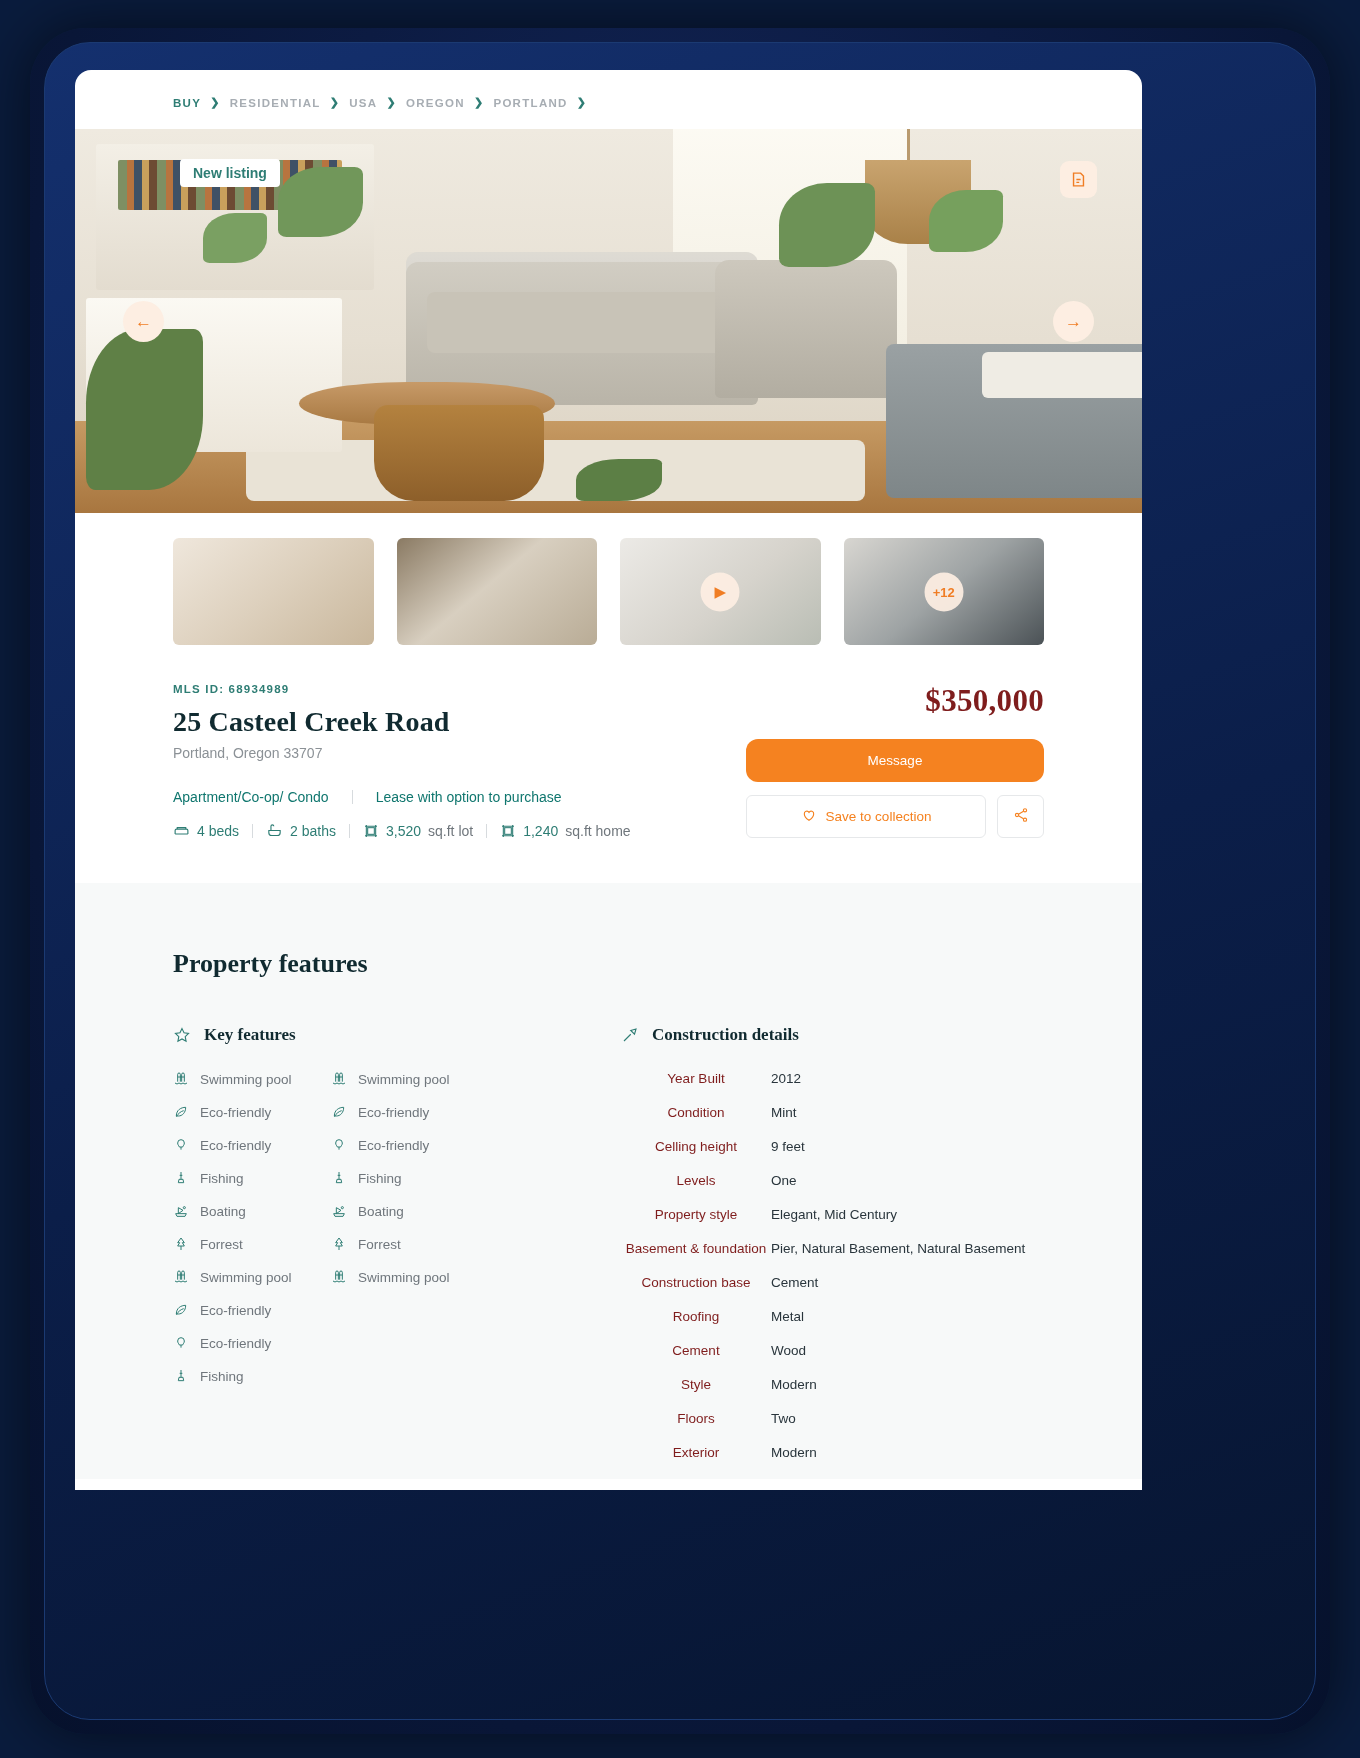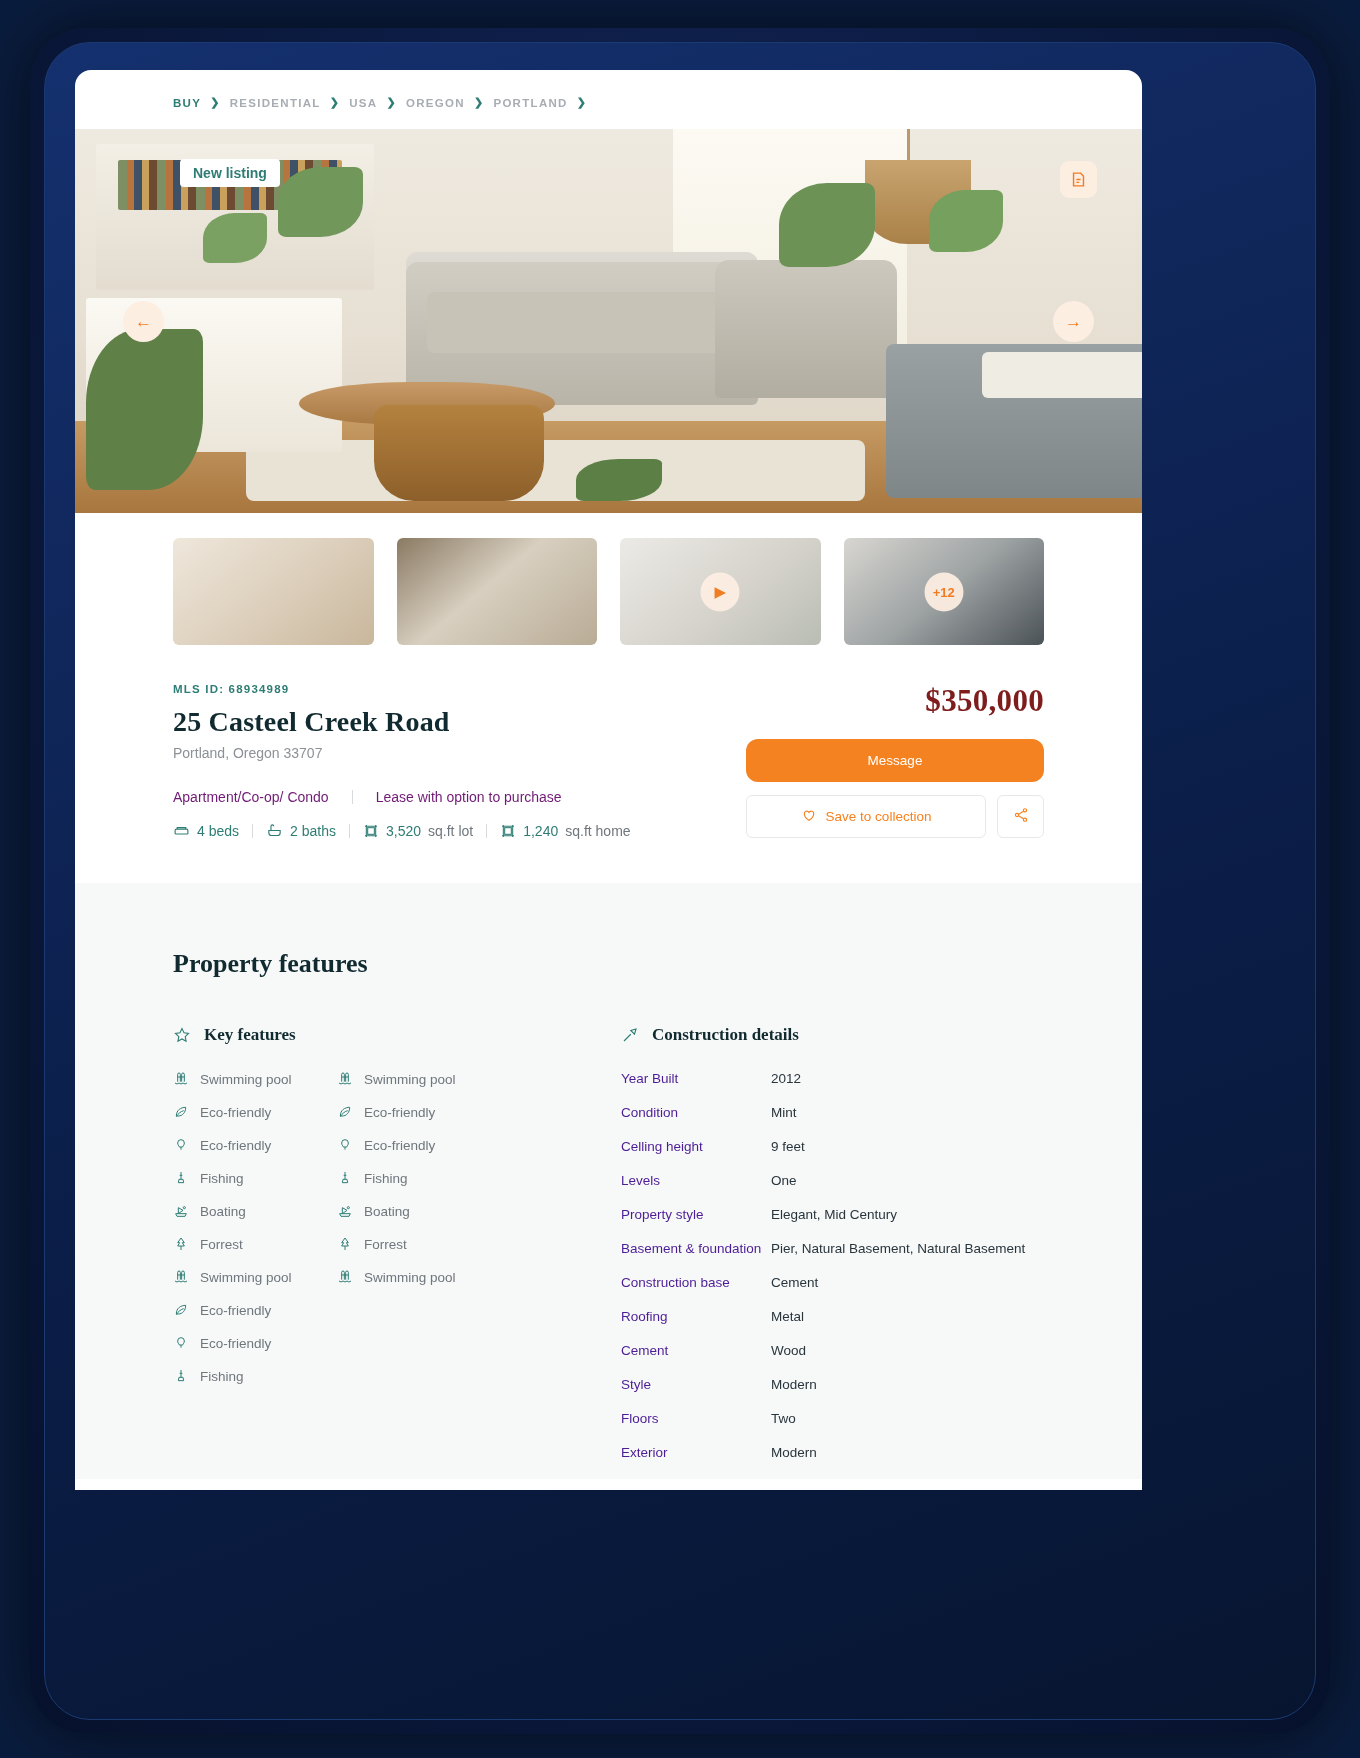--- a/index.html
+++ b/index.html
@@ -125,21 +125,21 @@
 
   
   .info{ display:flex; padding:38px 98px 0 98px; }
   .info-left{ flex:1; }
   .mls{ color:#2e7d74; font-size:11.5px; font-weight:700; letter-spacing:1.2px; }
   .addr{
     font-family:"Liberation Serif", serif; font-size:28px; font-weight:700;
     color:#102a30; margin-top:11px; letter-spacing:.2px;
   }
   .city{ color:#8b9196; font-size:14px; margin-top:7px; }
-  .typeline{ display:flex; align-items:center; gap:23px; color:#701a75;
+  .typeline{ display:flex; align-items:center; gap:23px; color:#0f766e;
     font-size:14px; margin-top:28px; }
   .vr{ width:1px; height:14px; background:#d7dbde; }
   .specs{ display:flex; align-items:center; gap:13px; margin-top:17px; font-size:14px; }
   .spec{ display:flex; align-items:center; gap:7px; color:#6f767c; }
   .spec b{ color:#2e7d74; font-weight:400; }
   .ic{ display:inline-flex; color:#2e7d74; }
 
   .info-right{ width:298px; }
   .price{
     font-family:"Liberation Serif", serif; font-size:31px; font-weight:700;
@@ -169,26 +169,26 @@
   .eyebrow{ color:#2e7d74; font-size:11.5px; font-weight:700; letter-spacing:1.3px; }
   .h2{ font-family:"Liberation Serif", serif; font-size:26px; font-weight:700;
     color:#102a30; margin-top:14px; }
   .cols{ display:flex; margin-top:46px; }
   .col-l{ width:448px; }
   .col-r{ flex:1; }
   .sec-h{ display:flex; align-items:center; gap:13px;
     font-family:"Liberation Serif", serif; font-size:17px; font-weight:700;
     color:#102a30; }
   .sec-h .ic{ color:#2e7d74; }
-  .feat-grid{ display:flex; gap:8px; margin-top:26px; }
+  .feat-grid{ display:flex; gap:2px; margin-top:26px; }
   .feat-col{ width:156px; }
   .feat{ display:flex; align-items:center; gap:11px; color:#6f767c;
     font-size:13.5px; margin-bottom:17px; }
   .kv{ display:flex; margin-bottom:19px; font-size:13.5px; }
-  .kv .k{ width:150px; color:#4c1d95; }
+  .kv .k{ width:150px; color:#7f1d1d;text-align:center; }
   .kv .v{ color:#29353c; }
 </style>
 </head>
 <body>
 
 <div class="bezel-outer"></div>
 <div class="bezel-inner"></div>
 
 <div class="screen">
 

